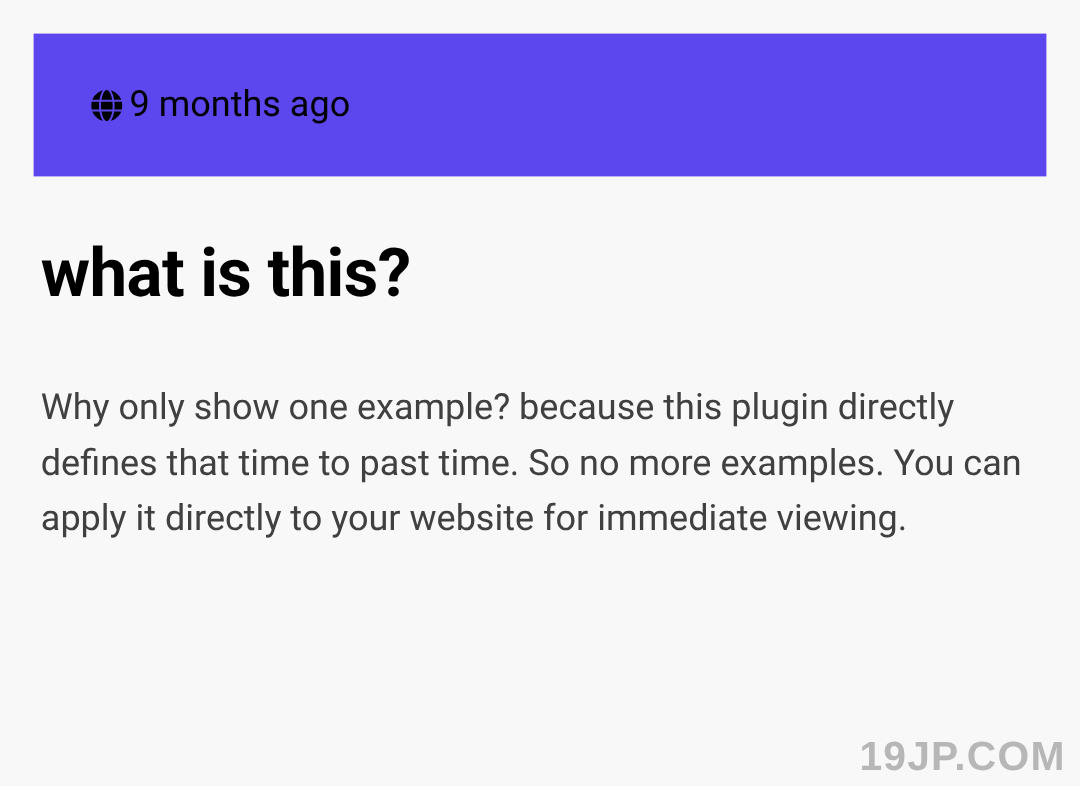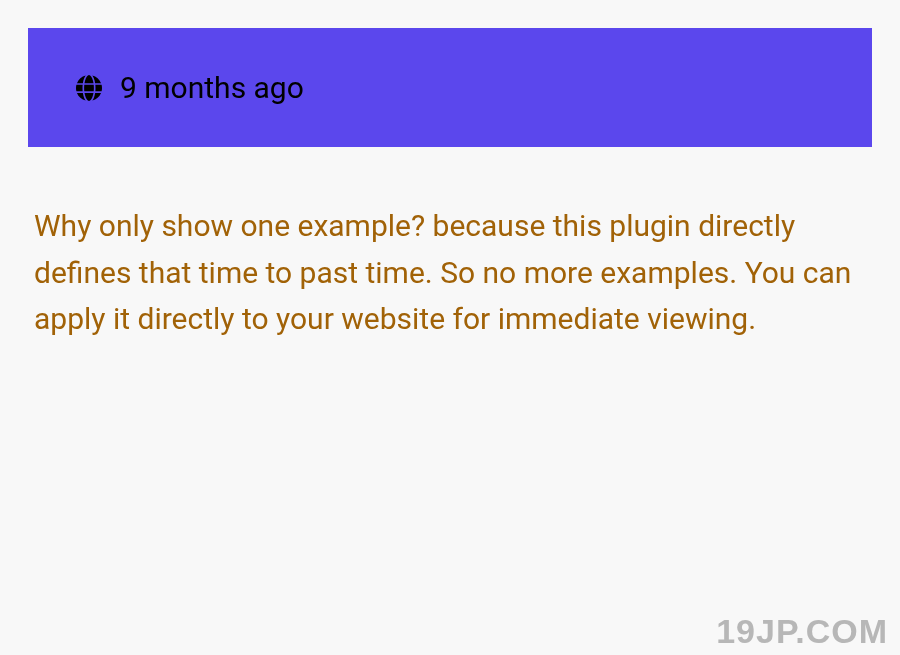--- a/index.html
+++ b/index.html
@@ -14,21 +14,21 @@
       font-family: -apple-system, BlinkMacSystemFont, "Segoe UI", Roboto, Helvetica, Arial, sans-serif;
       padding: 28px;
       position: relative;
     }
     .banner {
       background: #5b47ed;
       color: #000;
       padding: 42px 48px;
       display: flex;
       align-items: center;
-      gap: 18px;
+      gap: 6px;
     }
     .banner .globe {
       width: 26px;
       height: 26px;
       flex-shrink: 0;
     }
     .banner-text {
       color: #000;
       font-size: 30px;
       font-weight: 400;
@@ -39,21 +39,21 @@
     .heading {
       font-size: 56px;
       font-weight: 700;
       color: #000;
       margin-top: 48px;
       letter-spacing: -0.5px;
     }
     .body-text {
       font-size: 30px;
       line-height: 1.55;
-      color: #a16207;
+      color: #404040;
       margin-top: 56px;
       font-weight: 400;
     }
     .watermark {
       position: absolute;
       bottom: 4px;
       right: 12px;
       font-size: 34px;
       font-weight: 700;
       color: rgba(130,130,130,0.55);
@@ -67,16 +67,17 @@
 <div class="banner">
   <span class="globe">
     <svg viewBox="0 0 512 512" fill="#000" xmlns="http://www.w3.org/2000/svg">
       <path d="M352 256c0 22.2-1.2 43.6-3.3 64H163.3c-2.1-20.4-3.3-41.8-3.3-64s1.2-43.6 3.3-64h185.4c2.1 20.4 3.3 41.8 3.3 64zm28.8-64h123.1c5.3 20.5 8.1 41.9 8.1 64s-2.8 43.5-8.1 64H380.8c2.1-20.6 3.2-42 3.2-64s-1.1-43.4-3.2-64zm112.6-32H376.7c-10-63.9-29.8-117.4-55.3-151.6 78.3 20.7 142 77.5 171.9 151.6zm-149.1 0H167.7c6.1-36.4 15.5-68.6 27-94.7 10.5-23.6 22.2-40.7 33.5-51.5C239.4 3.2 248.7 0 256 0s16.6 3.2 27.8 13.8c11.3 10.8 23 27.9 33.5 51.5 11.6 26 20.9 58.2 27 94.6zM18.6 160C48.6 85.9 112.2 29.1 190.6 8.4 165.1 42.6 145.3 96.1 135.3 160H18.6zM8.1 192h123.1c-2.1 20.6-3.2 42-3.2 64s1.1 43.4 3.2 64H8.1C2.8 299.5 0 278.1 0 256s2.8-43.5 8.1-64zm186.6 254.6c-11.6-26-20.9-58.2-27-94.6h176.6c-6.1 36.4-15.5 68.6-27 94.6-10.5 23.6-22.2 40.7-33.5 51.5-11.2 10.7-20.5 13.9-27.8 13.9s-16.6-3.2-27.8-13.8c-11.3-10.8-23-27.9-33.5-51.5zM135.3 352c10 63.9 29.8 117.4 55.3 151.6-78.4-20.7-142-77.5-172-151.6h116.7zm358.1 0c-30 74.1-93.6 130.9-171.9 151.6 25.5-34.2 45.2-87.7 55.3-151.6h116.6z"></path>
     </svg>
   </span>
   <span class="banner-text">9 months ago</span>
 </div>
 
 <div class="content">
+  <h1 class="heading">what is this?</h1>
   <p class="body-text">Why only show one example? because this plugin directly defines that time to past time. So no more examples. You can apply it directly to your website for immediate viewing.</p>
 </div>
 
 <div class="watermark">19JP.COM</div>
 
 </body></html>

